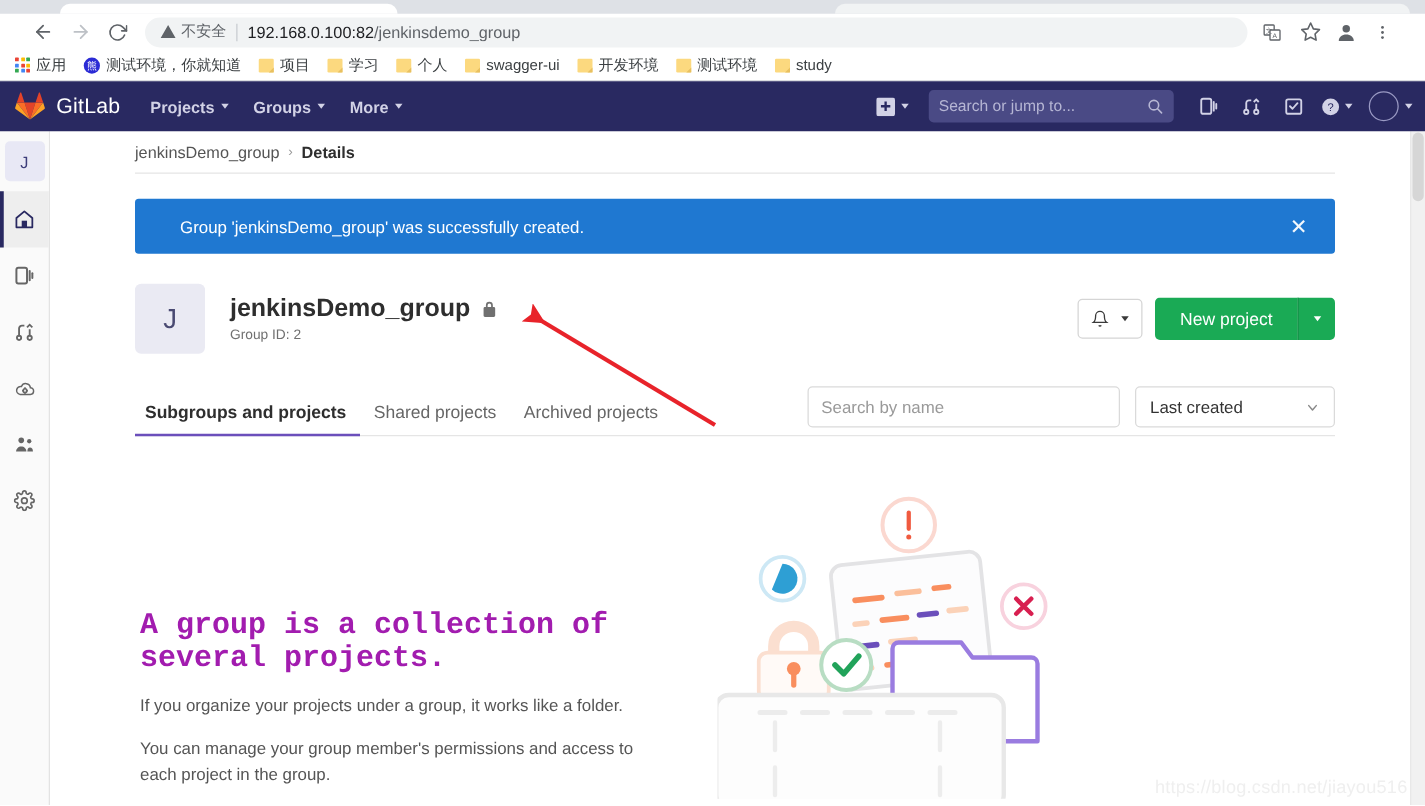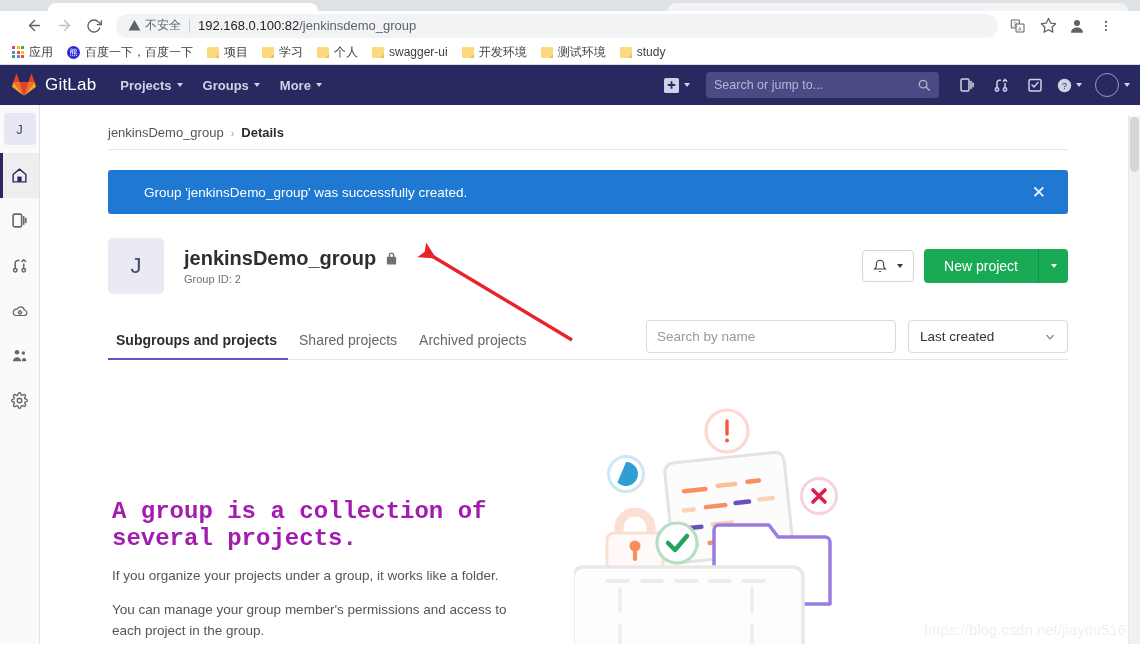--- a/index.html
+++ b/index.html
@@ -139,21 +139,21 @@
   .gl-navlink {
     color: #d2d2e6; font-size: 13px; font-weight: bold;
     display:flex; align-items:center; gap:5px;
   }
   .caret { width:0;height:0;border-left:3.5px solid transparent;border-right:3.5px solid transparent;border-top:4px solid currentColor; display:inline-block; }
   .gl-nav-right { margin-left:auto; display:flex; align-items:center; gap: 6px; }
   .gl-plus {
     display:flex;align-items:center;gap:5px;color:#d2d2e6;padding:4px 6px;
   }
   .gl-search {
-    width: 233px; height: 26px;
+    width: 196px; height: 26px;
     background: #4a4a85;
     border-radius: 4px;
     display:flex; align-items:center; justify-content:space-between;
     padding: 0 8px;
     margin: 0 8px 0 4px;
   }
   .gl-search span { color:#b6b6d4; font-size:12.5px; }
   .gl-icon-btn {
     width: 28px; height:28px; display:flex;align-items:center;justify-content:center;
     color:#d2d2e6;
@@ -188,21 +188,20 @@
   .sb-item.active::before {
     content:""; position:absolute; left:0; top:0; bottom:0; width:3px; background:#292961;
   }
 
   
   .gl-content {
     flex: 1 1 auto;
     background: #fff;
     overflow: hidden;
     position: relative;
-    margin-top: 11px;
   }
   .content-inner { padding: 0 72px 0 68px; }
 
   .breadcrumb {
     height: 34px; display:flex; align-items:center; gap:7px;
     font-size: 13px; color:#333;
     border-bottom: 1px solid #e5e5e5;
   }
   .breadcrumb a { color:#555; }
   .breadcrumb .sep { color:#999; font-size:11px; }
@@ -398,21 +397,21 @@
         <i style="background:#ea4335"></i>
         <i style="background:#fbbc05"></i>
       <i style="background:#34a853"></i>
         <i style="background:#4285f4"></i>
         <i style="background:#ea4335"></i>
     </span>
     <span>应用</span>
   </div>
   <div class="bk-item">
     <span class="baidu-ico">熊</span>
-    <span>百度一下，百度一下</span>
+    <span>测试环境，你就知道</span>
   </div>
   <div class="bk-item">
     <span class="folder-ico"></span>
     <span>项目</span>
   </div>
   <div class="bk-item">
     <span class="folder-ico"></span>
     <span>学习</span>
   </div>
   <div class="bk-item">

